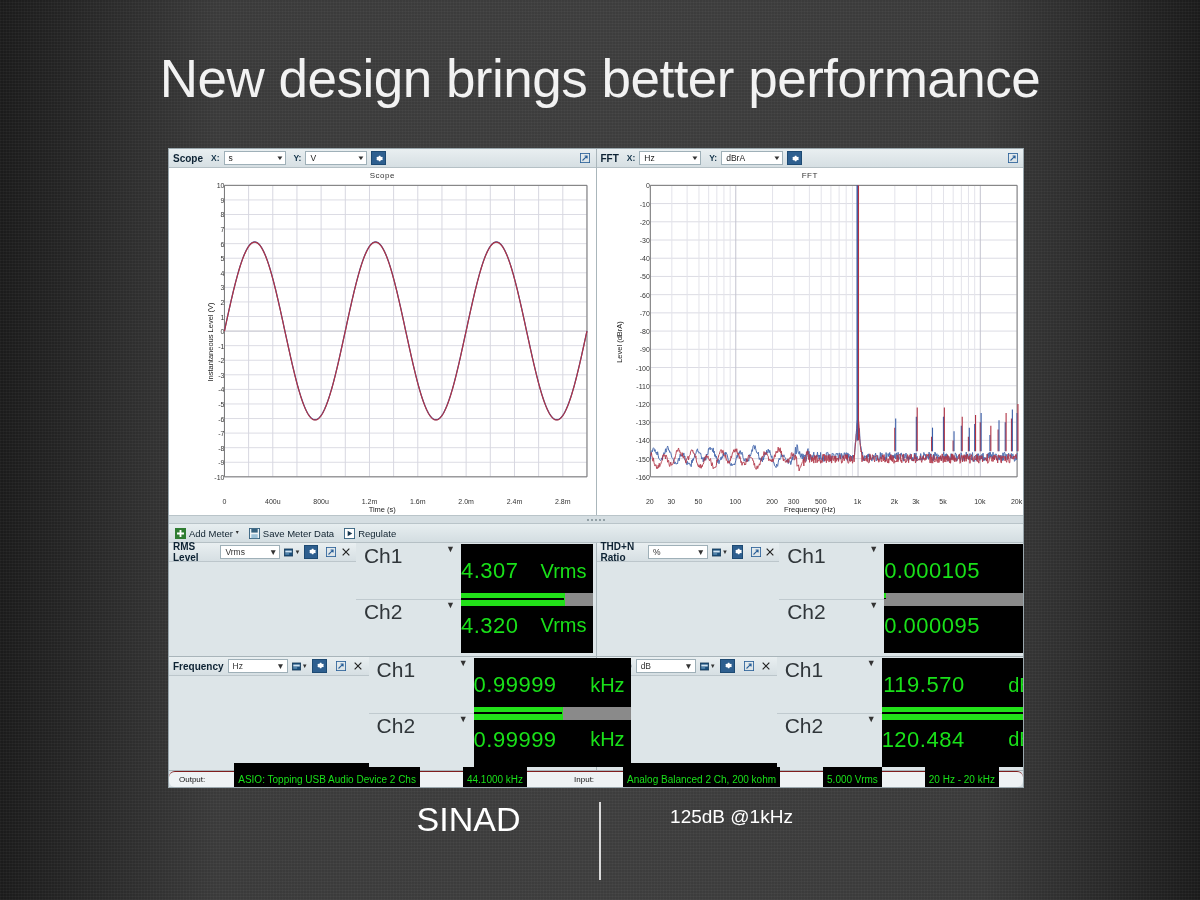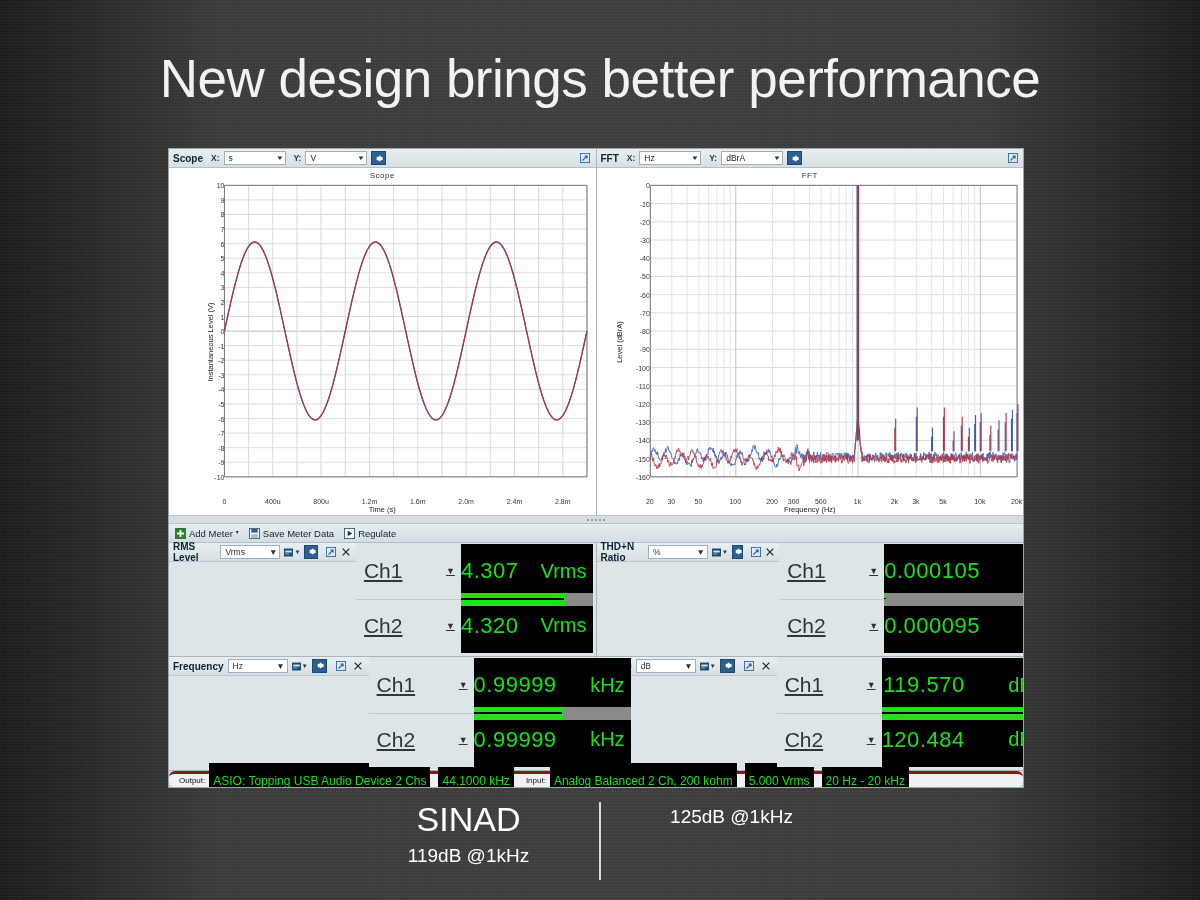--- a/index.html
+++ b/index.html
@@ -114,22 +114,22 @@
     background:#fff;border:1px solid #9fb0b8;height:14px;min-width:60px;
     display:flex;align-items:center;justify-content:space-between;padding:0 2px 0 4px;
     font-size:8.5px;color:#333;
   }
   .sq-btn{width:15px;height:14px;background:#2e5f8f;border:1px solid #1d4a73;display:flex;align-items:center;justify-content:center;}
   .mini-ico{width:16px;height:14px;display:flex;align-items:center;justify-content:center;}
 
   .meter-body{ flex:1 1 auto; display:flex; flex-direction:column; padding:1px 3px 3px 0; min-height:0;}
   .ch-row{ flex:1 1 0; display:flex; min-height:0; position:relative;}
   .ch-label{
-    width:105px; min-width:105px; display:flex; align-items:center; justify-content:space-between;
-    padding:0 6px 0 8px; font-size:21px; color:#30363a; background:#dde5e8;text-decoration:underline;
+    width:105px; min-width:105px; display:flex; justify-content:space-between;
+    padding:0 6px 0 8px; font-size:21px; color:#30363a; background:#dde5e8;
   }
   .ch-row.second .ch-label{ border-top:1px solid #c0cacf;}
   .ch-car{ font-size:9px; color:#333; }
   .readout{
     flex:1 1 auto; background:#000; position:relative; display:flex; align-items:center;
     justify-content:flex-end; padding-right:6px; gap:10px; min-width:0; overflow:hidden;
   }
   .rd-val{ color:#19e019; font-size:22px; letter-spacing:0.5px; font-family:"Liberation Sans", sans-serif;}
   .rd-unit{ color:#19e019; font-size:20px; width:58px; text-align:right;}
   
@@ -140,26 +140,26 @@
   .ch-row.first .bar{ bottom:-7px; }
   .ch-row.second .bar{ top:-6px; }
   .bar .fill{ height:100%; background:#22e019; position:relative; }
   .bar .needle{
     position:absolute; left:0; top:50%; transform:translateY(-50%);
     height:2px; background:#000;
   }
 
   
   .statusbar{
-    height:16px; min-height:16px; background:#eef2f4; border-top:3px solid #7f1d1d;
-    display:flex; align-items:center; justify-content:flex-start; gap:0px; padding:0 6px;
+    height:16px; min-height:16px; background:#eef2f4; border-top:1px solid #7f1d1d;
+    display:flex; align-items:center; justify-content:space-between; gap:0px; padding:0 6px;
     font-size:8px; color:#111;border-radius:6px;
   }
   .st-lab{ padding:0 4px; color:#111; }
-  .st-field{ background:#000; color:#19e019; padding:11px 4px; margin-right:8px; white-space:nowrap; font-size:12px;}
+  .st-field{ background:#000; color:#19e019; padding:11px 4px; margin-right:18px; white-space:nowrap; font-size:10px;}
 
   
   .caption{
     position:absolute; left:0; top:800px; width:1200px;
     display:flex; align-items:flex-start; justify-content:center;
   }
   .cap-col{ width:225px; text-align:center; color:#fff; }
   .cap-col .cap-h{ font-size:34px; font-weight:400; line-height:1.15;}
   .cap-col .cap-s{ font-size:19px; margin-top:6px;}
   .cap-div{ width:2px; height:78px; background:#d9d9d9; margin:2px 18px 0 18px;}
@@ -743,19 +743,18 @@
     <span class="st-lab">Input:</span>
     <span class="st-field">Analog Balanced 2 Ch, 200 kohm</span>
     <span class="st-field">5.000 Vrms</span>
     <span class="st-field">20 Hz - 20 kHz</span>
   </div>
 </div>
 
 <div class="caption">
   <div class="cap-col">
     <div class="cap-h">SINAD</div>
-    <div class="cap-s">119dB @1kHz</div>
   </div>
   <div class="cap-div"></div>
   <div class="cap-col">
     <div class="cap-s">125dB @1kHz</div>
   </div>
 </div>
 
 </body></html>

